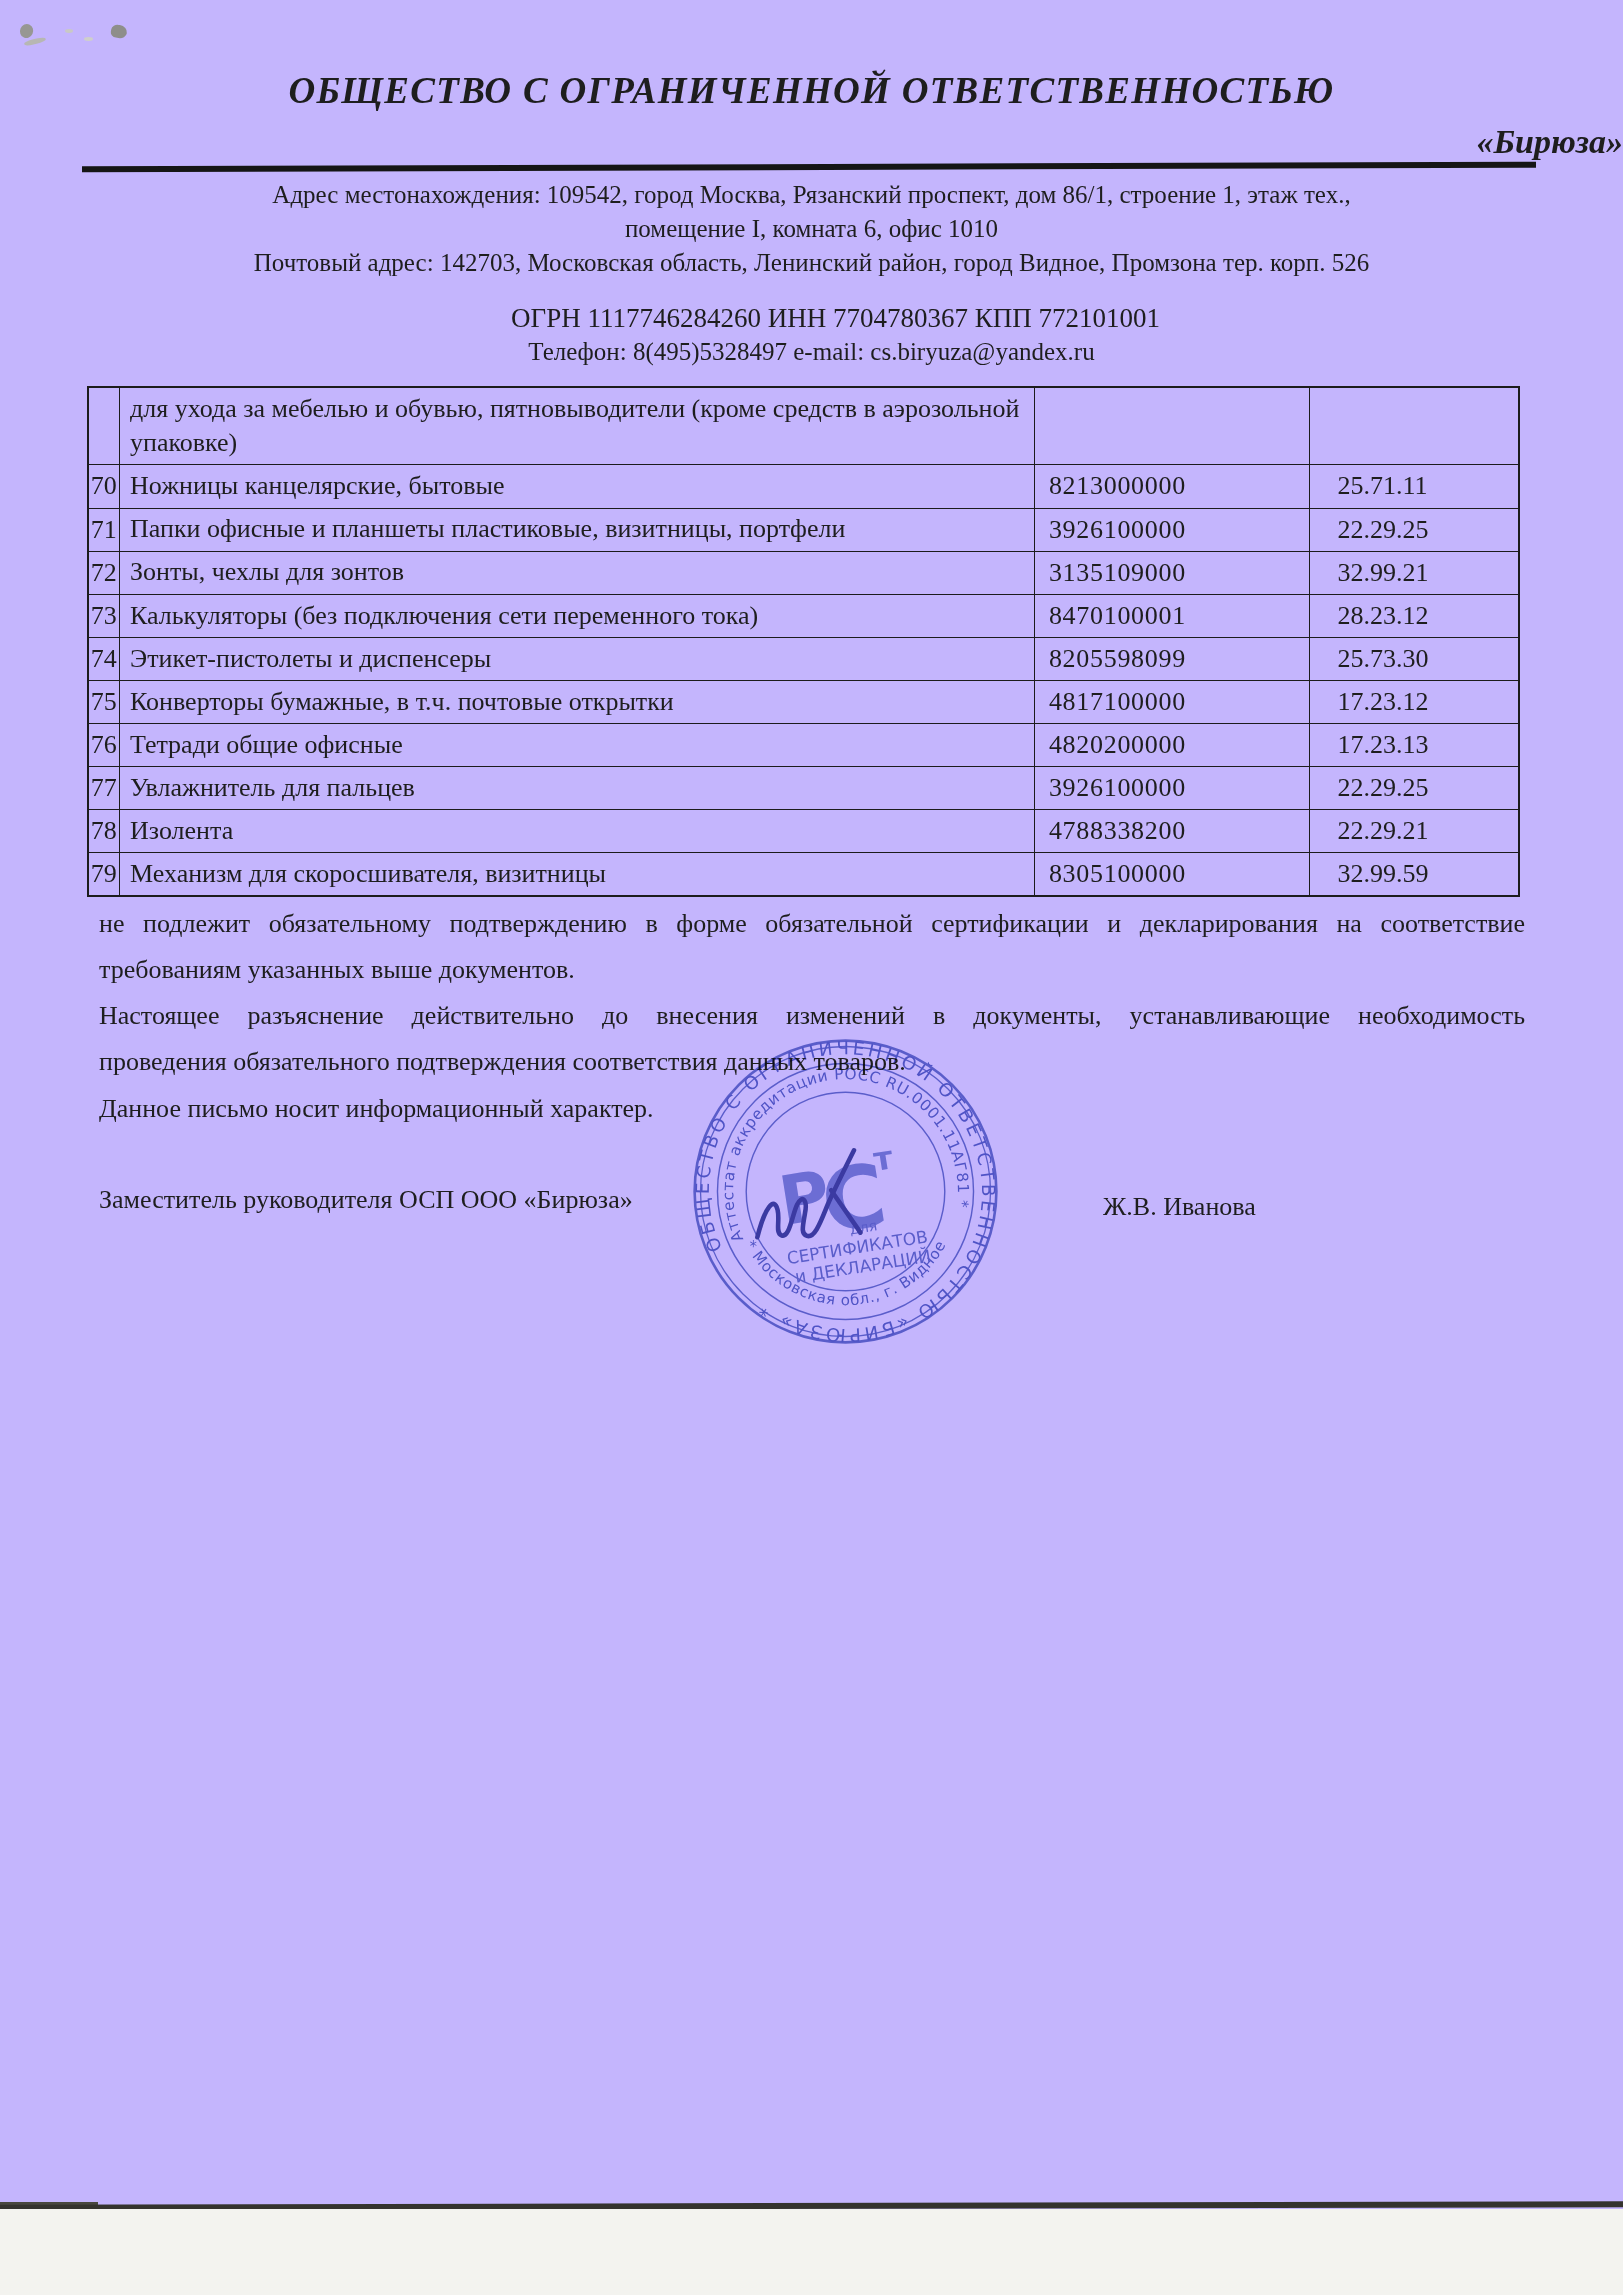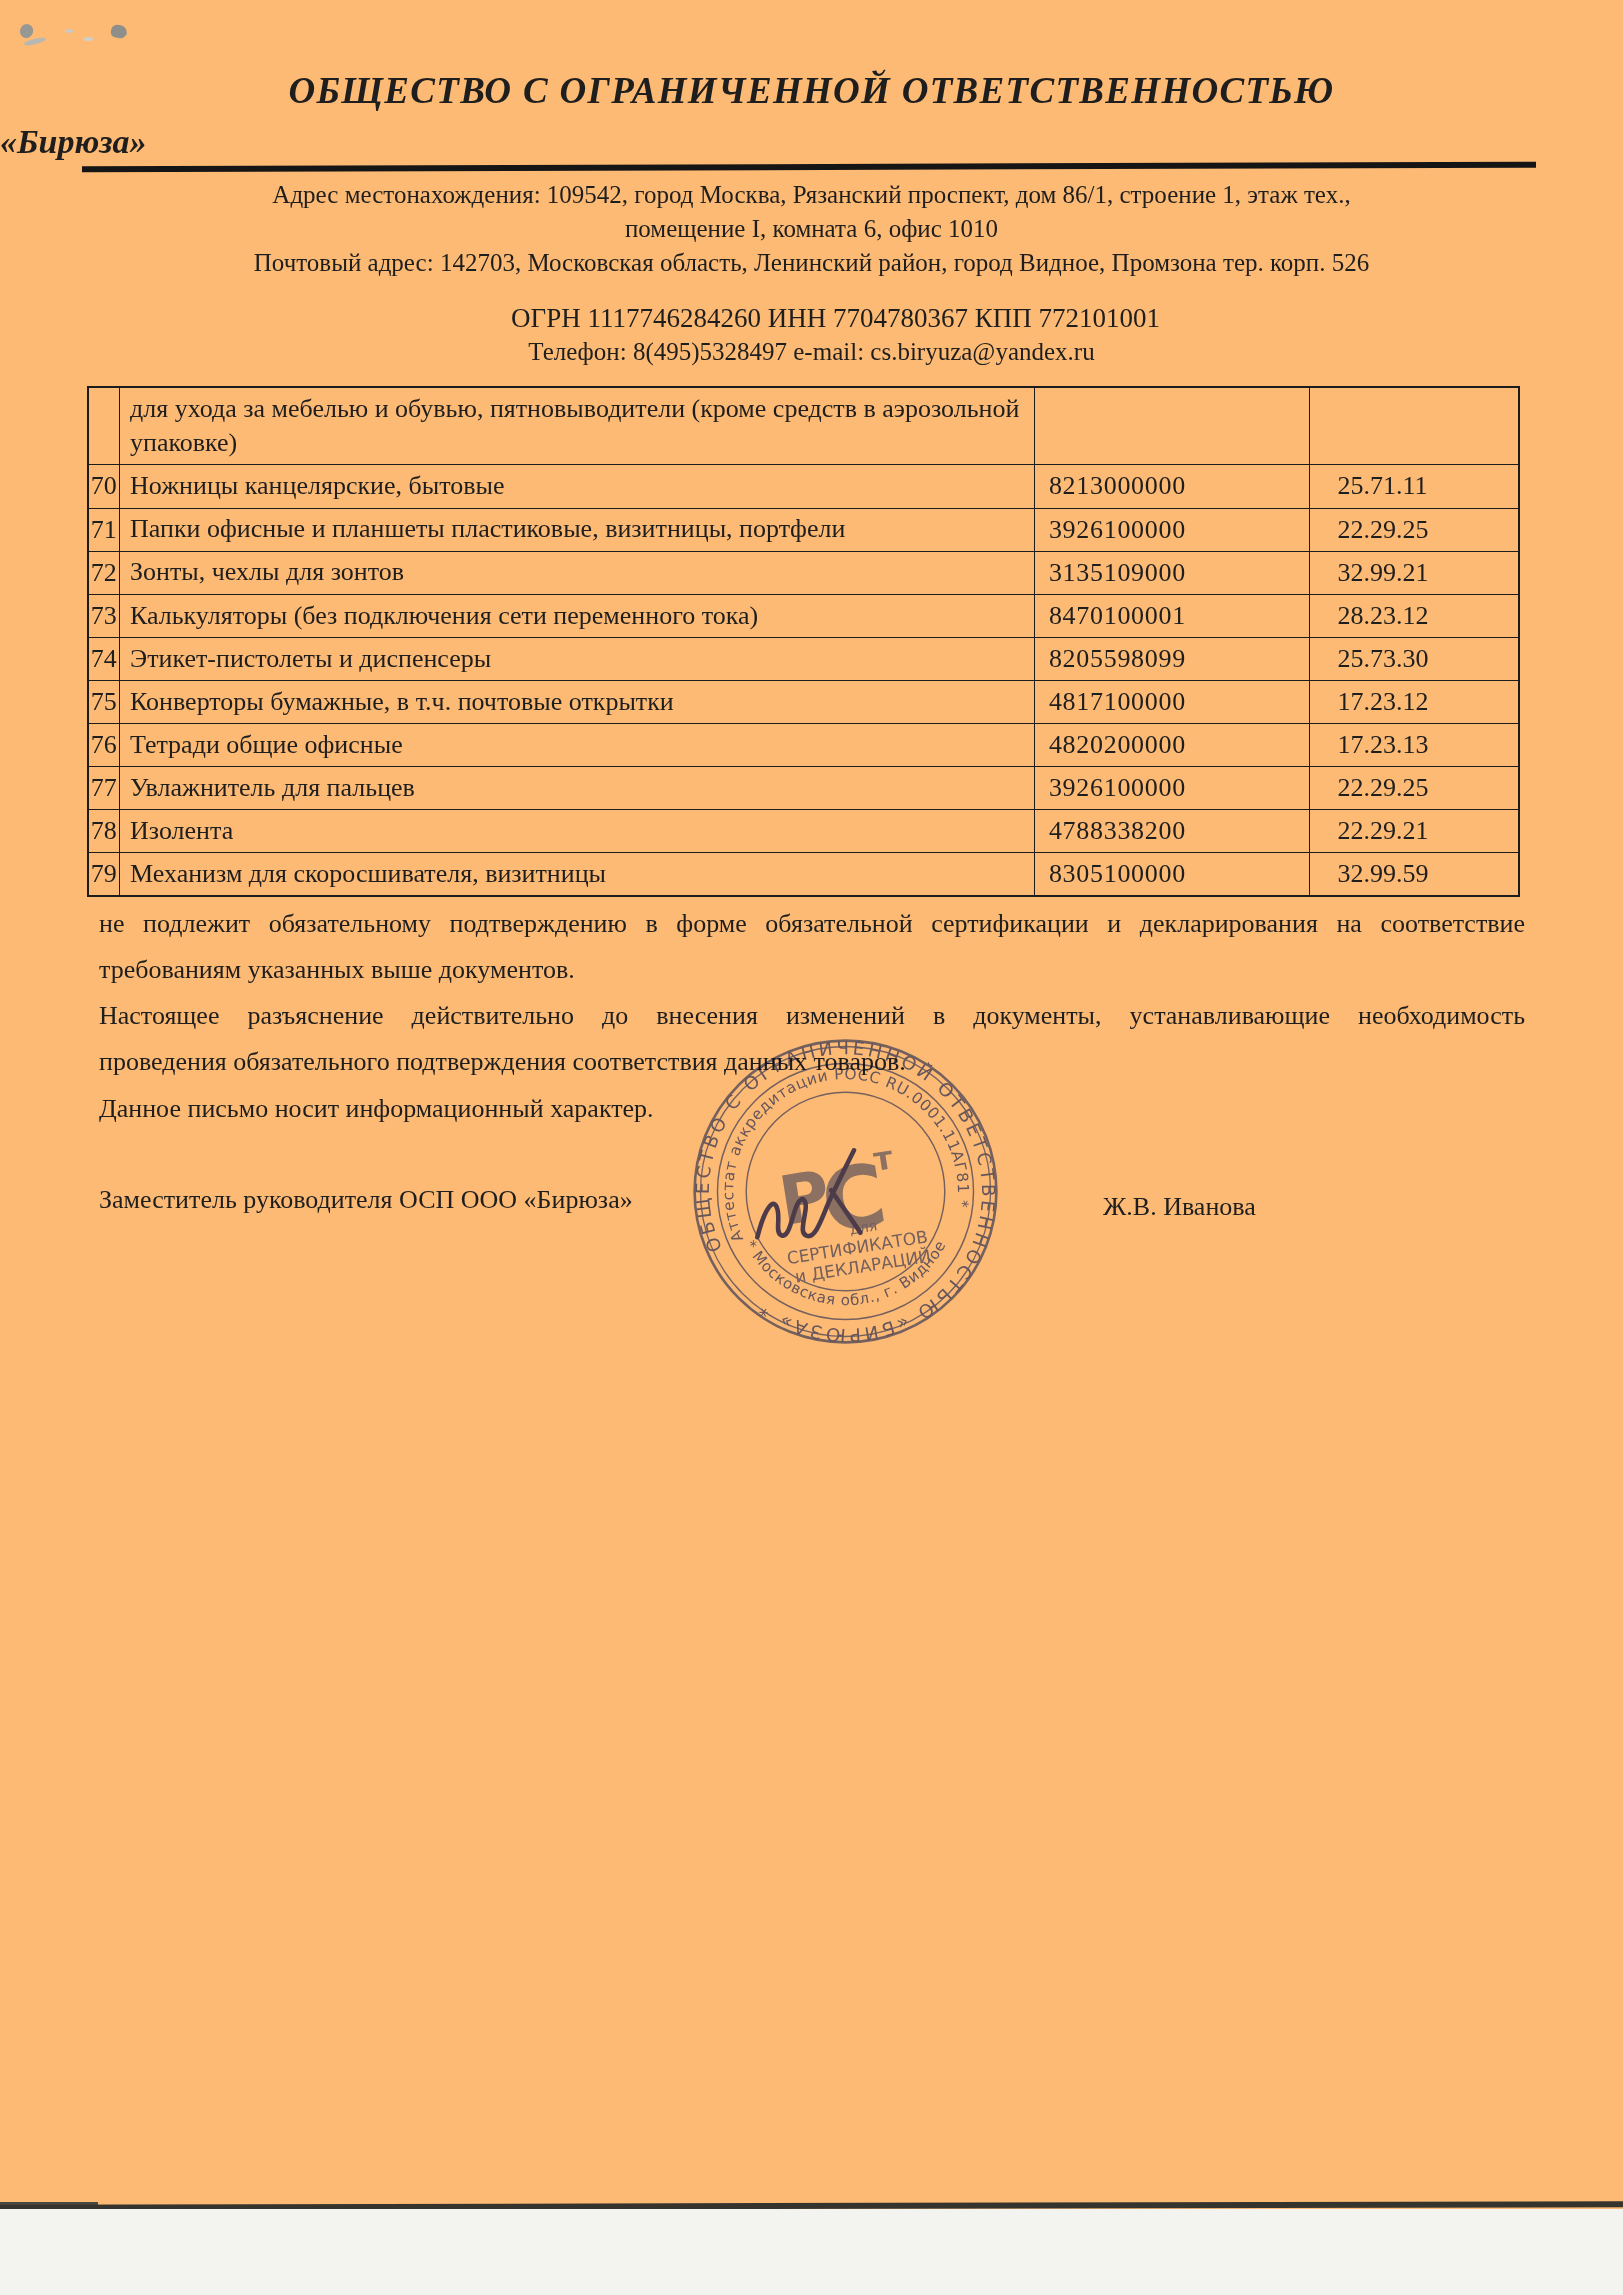--- a/index.html
+++ b/index.html
@@ -1,25 +1,25 @@
 <!DOCTYPE html>
 <html lang="ru" style="font-size:10.5px"><head>
 <meta charset="utf-8">
 <style>
   html,body { margin:0; padding:0; background:#ffffff; }
   .page {
     position:relative; width:1623px; height:2295px;
-    background:#fdba74; overflow:hidden;
+    background:#c4b5fd; overflow:hidden;
     font-family:"Liberation Serif","DejaVu Serif",serif;
     color:#1e1e1e;
   }
   
   .title1 { position:absolute; top:69px; left:0; width:100%; text-align:center;
             font-size:37px; font-weight:bold; font-style:italic; letter-spacing:1.3px; white-space:nowrap; }
-  .title2 { position:absolute; top:123px; left:0; width:100%; text-align:left;
+  .title2 { position:absolute; top:123px; left:0; width:100%; text-align:right;
             font-size:34px; font-weight:bold; font-style:italic; }
   .rule   { position:absolute; top:164px; left:82px; width:1454px; height:5.9px;
             background:#151515; transform:rotate(-0.18deg); }
   .addr   { position:absolute; left:0; width:100%; text-align:center; font-size:25px; white-space:nowrap; }
   .a1 { top:181px; } .a2 { top:215px; } .a3 { top:249px; }
   .a4 { top:303px; font-size:27px;margin-left:24px; } .a5 { top:338px;text-align:center; }
 
   
   table.items { position:absolute; top:386px; left:87px; width:1430px;
                 border-collapse:collapse; table-layout:fixed;

